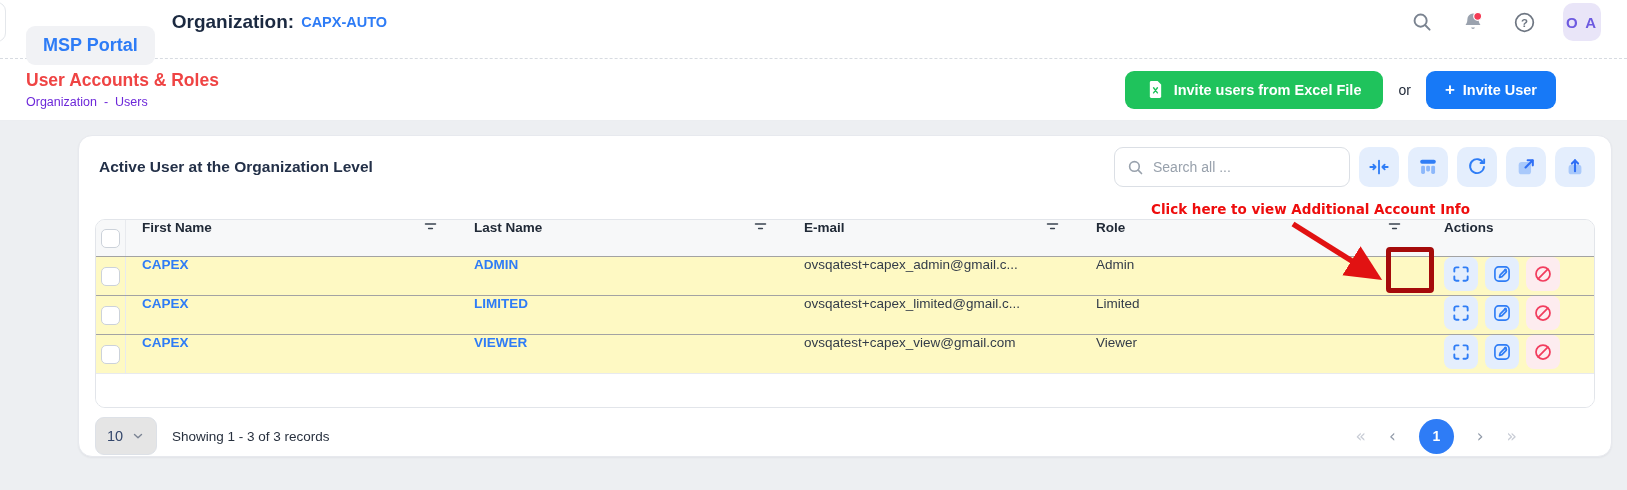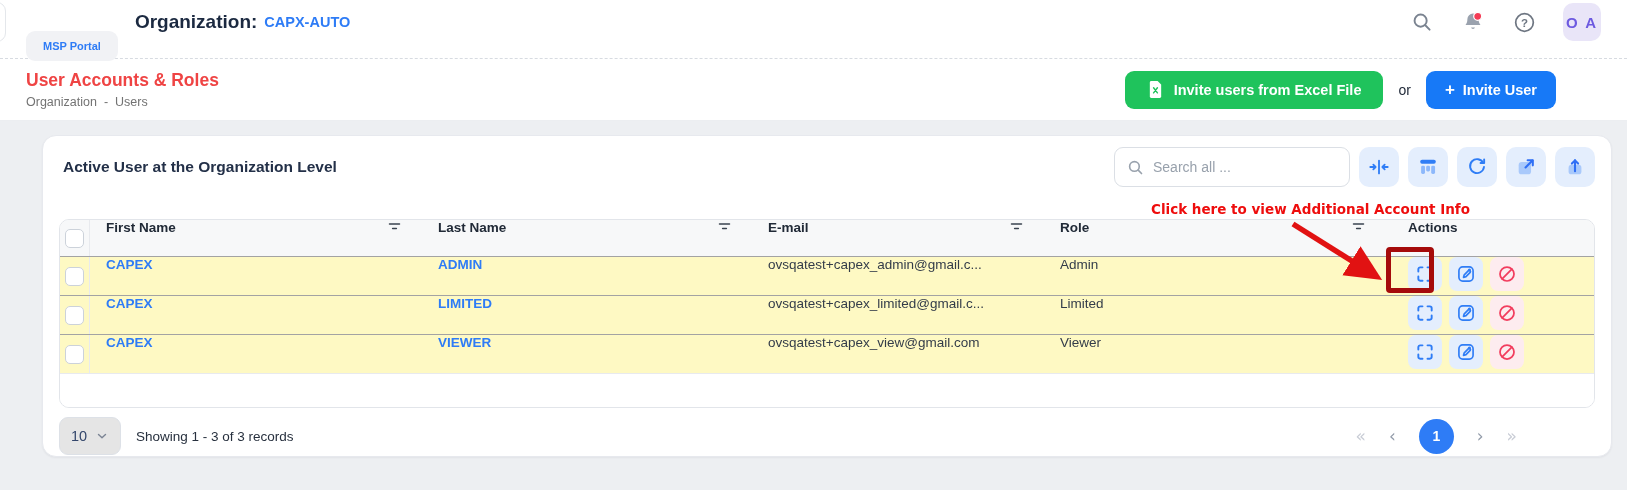--- a/index.html
+++ b/index.html
@@ -17,49 +17,49 @@
     border-bottom:1px dashed #d7dbe1;
     display:flex; align-items:center;
     padding:0 26px 14px 26px;
     position:relative;
   }
   .side-sliver{
     position:absolute; left:-12px; top:2px; width:18px; height:40px;
     background:#fff; border:1px solid #e4e7eb; border-radius:9px;
   }
   .portal-chip{
-    background:#f1f2f5; color:#2e7cf6; font-weight:bold; font-size:11px;
+    background:#f1f2f5; color:#2e7cf6; font-weight:bold; font-size:18px;
     padding:9px 17px; border-radius:9px; cursor:pointer;margin-top:47px;
   }
   .org-label{ margin-left:17px; font-weight:bold; font-size:19px; color:#1b2940;}
   .org-value{ margin-left:7px; font-weight:bold; font-size:14.5px; color:#2e7cf6; cursor:pointer;}
   .topbar-right{ margin-left:auto; display:flex; align-items:center; gap:27px; }
   .tb-icon{ width:24px; height:24px; display:flex; align-items:center; justify-content:center; cursor:pointer; position:relative;}
   .avatar{
     width:38px; height:38px; border-radius:10px; background:#e9e5f8;
     color:#6d5ae0; font-weight:bold; font-size:15px; letter-spacing:2px;
     display:flex; align-items:center; justify-content:center; cursor:pointer;
   }
   
   .page-header{
     height:62px; background:#fff; display:flex; align-items:center;
     padding:0 26px; border-bottom:1px solid #eceef1;
   }
   .page-title{ font-size:17.5px; font-weight:bold; color:#ef4444; }
-  .breadcrumb{ margin-top:4px; font-size:12.5px; color:#737373; display:flex; gap:7px; }
+  .breadcrumb{ margin-top:4px; font-size:12.5px; color:#6d28d9; display:flex; gap:7px; }
   .header-actions{ margin-left:auto; display:flex; align-items:center; gap:15px; margin-right:45px;}
   .btn{ border:none; border-radius:9px; height:38px; color:#fff; font-weight:bold;
         font-size:14.5px; display:flex; align-items:center; gap:10px; cursor:pointer;
         font-family:"Liberation Sans",sans-serif;}
   .btn-green{ background:#1fc35c; padding:0 22px; }
   .btn-blue{ background:#1779f7; padding:0 19px; gap:8px;}
   .btn-blue .plus{ font-size:17px; font-weight:bold; }
   .or-label{ color:#222b3a; font-size:14px; }
   
-  .main{ padding:14px 15px 0 42px; }
+  .main{ padding:14px 15px 0 42px;margin-left:36px; }
   .card{
     background:#fff; border:1px solid #e7e9ee; border-radius:14px;
     height:322px; padding:11px 16px 0 16px;
     box-shadow:0 1px 2px rgba(16,24,40,.05);
   }
   .card-top{ display:flex; align-items:center; }
   .card-heading{ font-size:15.5px; font-weight:bold; color:#233048; padding-left:4px;}
   .controls{ margin-left:auto; display:flex; gap:9px; align-items:center;}
   .search-box{
     width:236px; height:40px; border:1px solid #dbdfe5; border-radius:9px;

